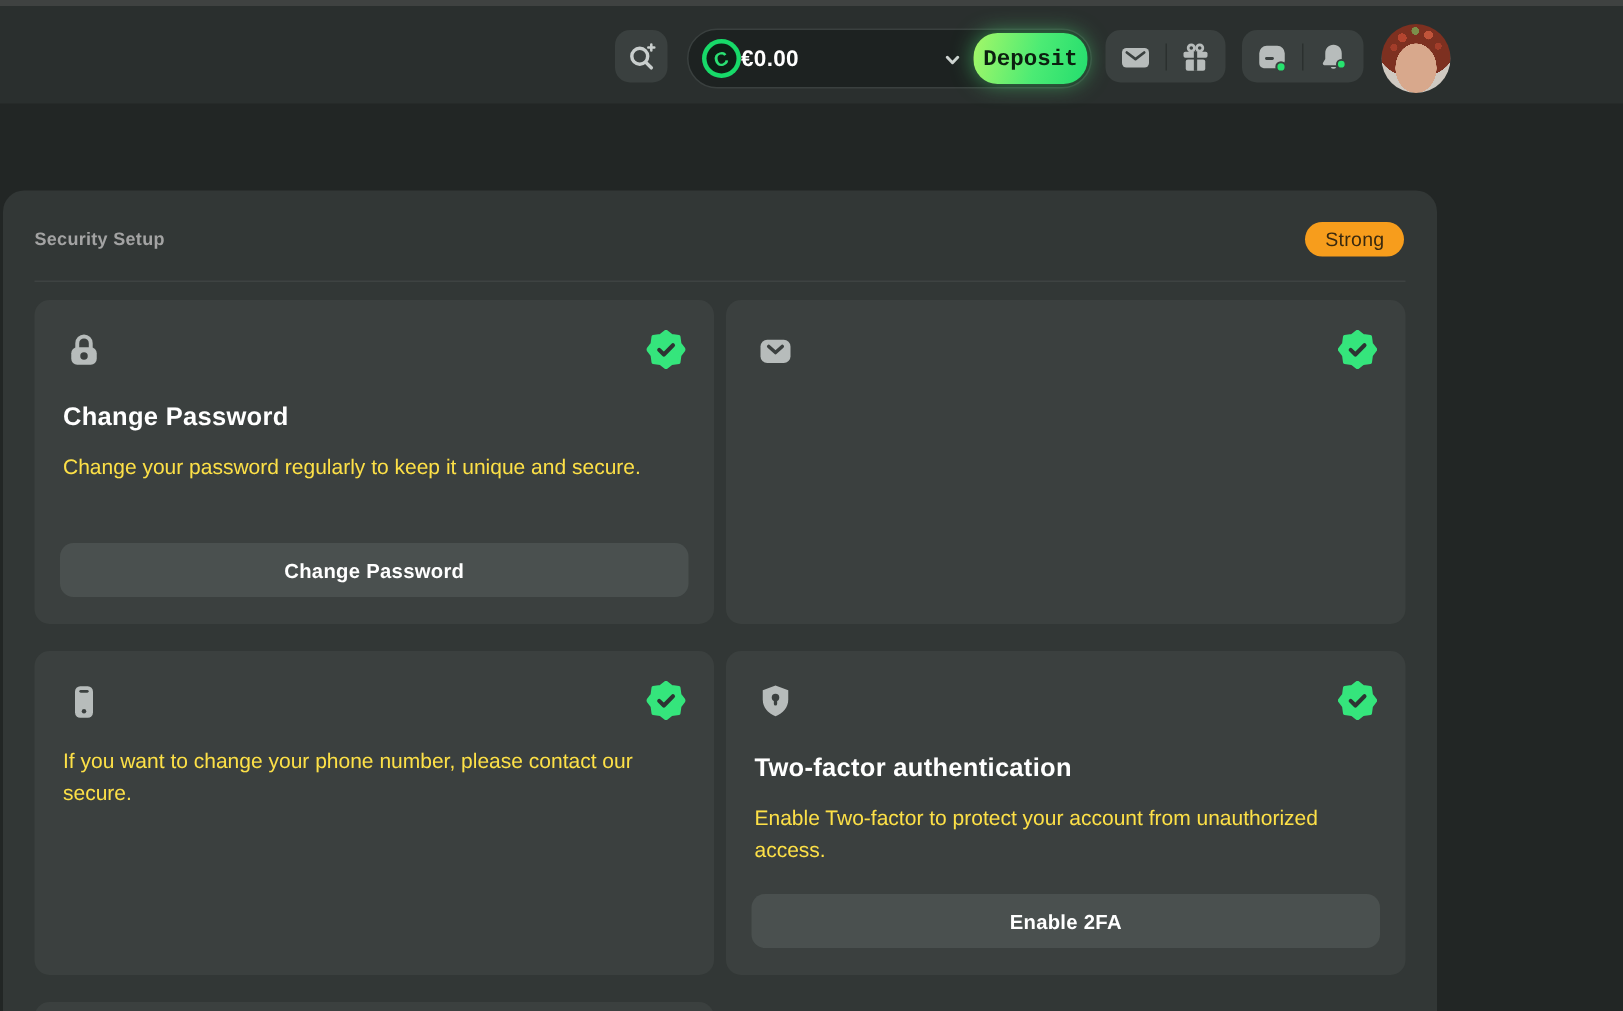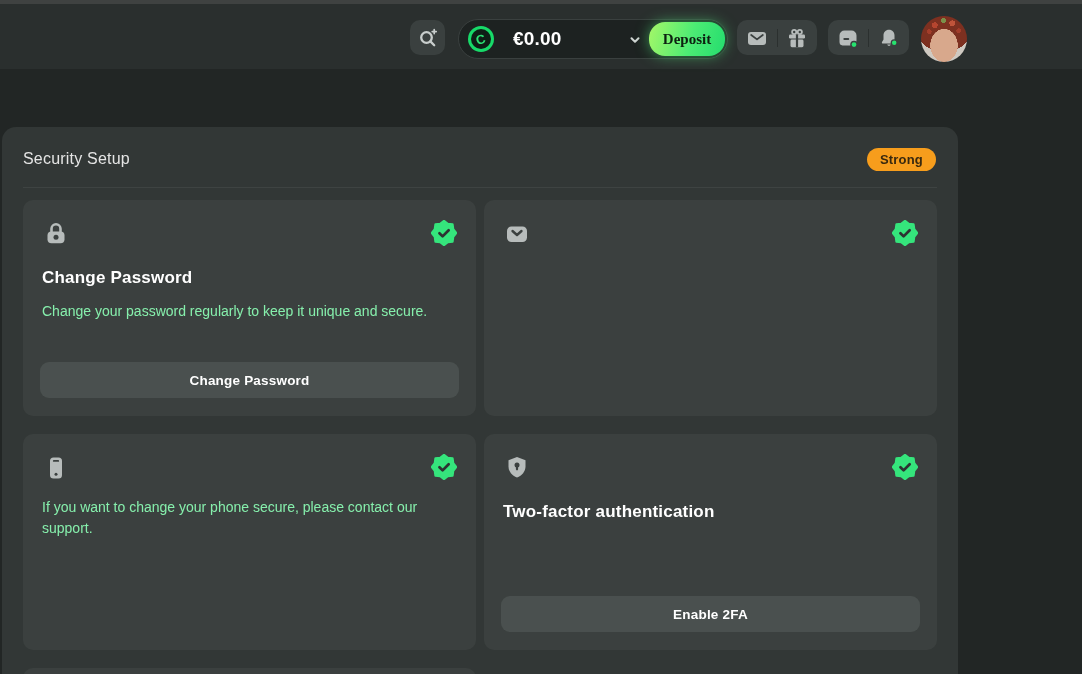--- a/index.html
+++ b/index.html
@@ -24,28 +24,28 @@
   }
   .coin {
     width:26px; height:26px; border-radius:50%; background:#17da69; margin-left:9px;
     display:flex; align-items:center; justify-content:center; flex:none;
   }
   .coin-inner {
     width:20px; height:20px; border-radius:50%; background:#0e1f16;
     display:flex; align-items:center; justify-content:center;
   }
   .coin-glyph { color:#2ae173; font-size:13px; font-weight:800; transform:rotate(-15deg); line-height:1; }
-  .balance-text { color:#ffffff; font-size:19px; font-weight:800; margin-left:19px; letter-spacing:.2px; }
+  .balance-text { color:#ffffff; font-size:15px; font-weight:800; margin-left:0; letter-spacing:.2px; }
   .wallet-chevron { position:absolute; right:85px; top:13px; }
   .deposit-btn {
     position:absolute; right:2px; top:2px; width:76px; height:34px; border-radius:16px; border:none;
     background:linear-gradient(105deg,#a5f768 0%,#4ceb74 55%,#24dd6e 100%);
     box-shadow:0 0 14px rgba(80,235,125,.55);
     color:#0c1f10; font-size:15px; font-weight:800; cursor:pointer;
-    font-family:Liberation Serif, serif;
+    font-family:Liberation Mono, monospace;
   }
   .icon-group {
     position:absolute; height:35px; border-radius:10px; background:#3a403f;
     display:flex; align-items:center; justify-content:space-evenly;
   }
   .icon-group .sep { width:1px; height:18px; background:#2b302f; }
   .icon-slot { width:32px; display:flex; align-items:center; justify-content:center; cursor:pointer; }
   .avatar {
     position:absolute; left:921px; top:12px; width:46px; height:46px; border-radius:50%;
     cursor:pointer; overflow:hidden;
@@ -58,35 +58,35 @@
       radial-gradient(ellipse 30% 36% at 50% 64%, #d8a88c 0 99%, transparent 100%),
       radial-gradient(ellipse 56% 42% at 50% 36%, #7d3020 0 99%, transparent 100%),
       #cfc9c1;
   }
   
   .panel {
     position:absolute; left:2px; top:127px; width:956px; height:561px;
     background:#323736; border-radius:14px; padding:23px 21px 0 21px;
   }
   .panel-header { position:relative; height:21px; }
-  .panel-title { color:#e5e5e5; font-size:16px; font-weight:400; letter-spacing:.2px; }
+  .panel-title { color:#a3a3a3; font-size:12px; font-weight:700; letter-spacing:.2px; }
   .strength-badge {
     position:absolute; right:1px; top:-2px; background:#f79d1c; color:#39290f;
-    font-size:13px; font-weight:700; padding:4px 13px; border-radius:13px; letter-spacing:.2px;
+    font-size:13px; font-weight:400; padding:4px 13px; border-radius:13px; letter-spacing:.2px;
   }
   .panel-divider { height:1px; background:#3e4342; margin-top:16px; }
   .cards {
     display:grid; grid-template-columns:1fr 1fr; column-gap:8px; row-gap:18px; margin-top:12px;
   }
   .card {
     position:relative; height:216px; background:#3b403f; border-radius:10px; padding:20px 19px;
   }
   .card-head { display:flex; justify-content:space-between; align-items:flex-start; height:30px; }
   .card-title { color:#ffffff; font-size:17px; font-weight:800; margin-top:18px; letter-spacing:.2px; }
-  .card-desc { color:#86efac; font-size:14px; line-height:21px; margin-top:13px; max-width:420px; }
+  .card-desc { color:#fde047; font-size:14px; line-height:21px; margin-top:13px; max-width:420px; }
   .card-btn {
     position:absolute; left:17px; right:17px; bottom:18px; height:36px; border:none; border-radius:9px;
     background:#4a504f; color:#ffffff; font-size:13.5px; font-weight:800; cursor:pointer;
     font-family:"Liberation Sans","DejaVu Sans",sans-serif; letter-spacing:.2px;
   }
   .card.stub { height:216px; }
   svg { display:block; }
 </style>
 </head>
 <body>
@@ -224,40 +224,41 @@
             <circle cx="14" cy="20.2" r="1.5" fill="#3b403f"></circle>
           </svg>
         </span>
         <span>
           <svg width="26" height="26" viewBox="0 0 24 24">
             <polygon points="23.2,12 20.5,15.52 19.92,19.92 15.52,20.5 12,23.2 8.48,20.5 4.08,19.92 3.5,15.52 0.8,12 3.5,8.48 4.08,4.08 8.48,3.5 12,0.8 15.52,3.5 19.92,4.08 20.5,8.48" fill="#35e57c" stroke="#35e57c" stroke-width="2" stroke-linejoin="round"></polygon>
             <path d="M7.8 12.2 l2.9 2.9 l5.6 -5.7" fill="none" stroke="#2d3332" stroke-width="2.5" stroke-linecap="round" stroke-linejoin="round"></path>
           </svg>
         </span>
       </div>
-      <div class="card-desc">If you want to change your phone secure, please contact our support.</div>
+      <div class="card-desc">If you want to change your phone number, please contact our secure.</div>
     </div>
 
     <div class="card">
       <div class="card-head">
         <span>
           <svg width="28" height="28" viewBox="0 0 28 28">
             <path d="M14 3 L22.5 6.2 V12.3 C22.5 17.6 19 21.6 14 23.5 C9 21.6 5.5 17.6 5.5 12.3 V6.2 z" fill="#b7bcbb"></path>
             <circle cx="14" cy="11" r="2.5" fill="#3b403f"></circle>
             <rect x="12.9" y="11.8" width="2.2" height="4.6" rx="1.1" fill="#3b403f"></rect>
           </svg>
         </span>
         <span>
           <svg width="26" height="26" viewBox="0 0 24 24">
             <polygon points="23.2,12 20.5,15.52 19.92,19.92 15.52,20.5 12,23.2 8.48,20.5 4.08,19.92 3.5,15.52 0.8,12 3.5,8.48 4.08,4.08 8.48,3.5 12,0.8 15.52,3.5 19.92,4.08 20.5,8.48" fill="#35e57c" stroke="#35e57c" stroke-width="2" stroke-linejoin="round"></polygon>
             <path d="M7.8 12.2 l2.9 2.9 l5.6 -5.7" fill="none" stroke="#2d3332" stroke-width="2.5" stroke-linecap="round" stroke-linejoin="round"></path>
           </svg>
         </span>
       </div>
       <div class="card-title">Two-factor authentication</div>
+      <div class="card-desc">Enable Two-factor to protect your account from unauthorized access.</div>
       <button class="card-btn">Enable 2FA</button>
     </div>
 
     <div class="card stub"></div>
     <div></div>
 
   </div>
 </div>
 
 </body></html>

